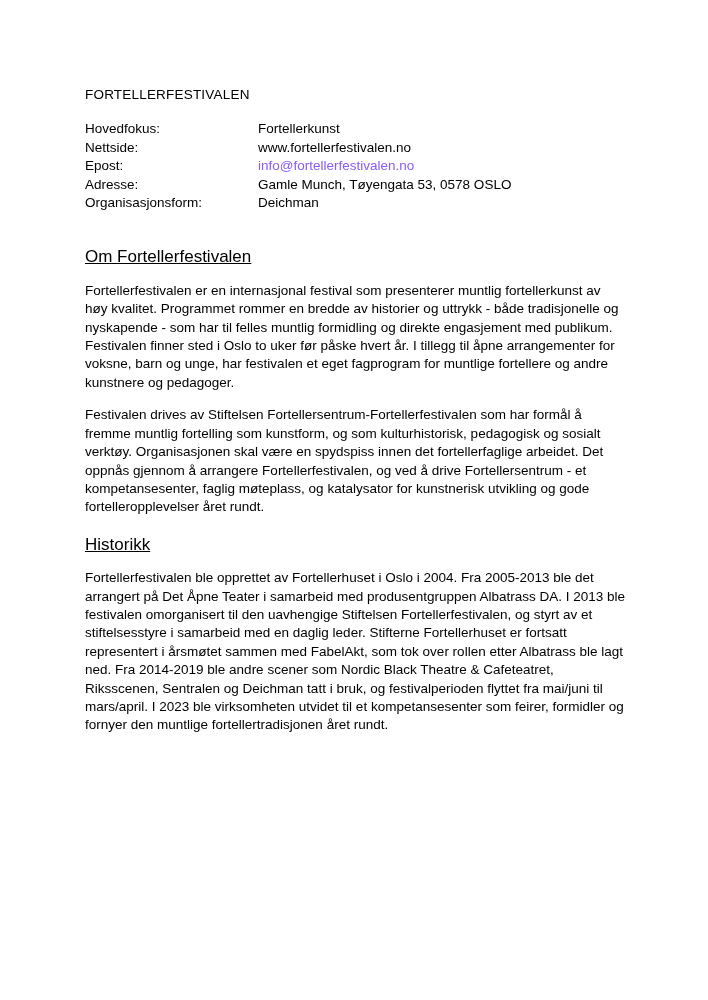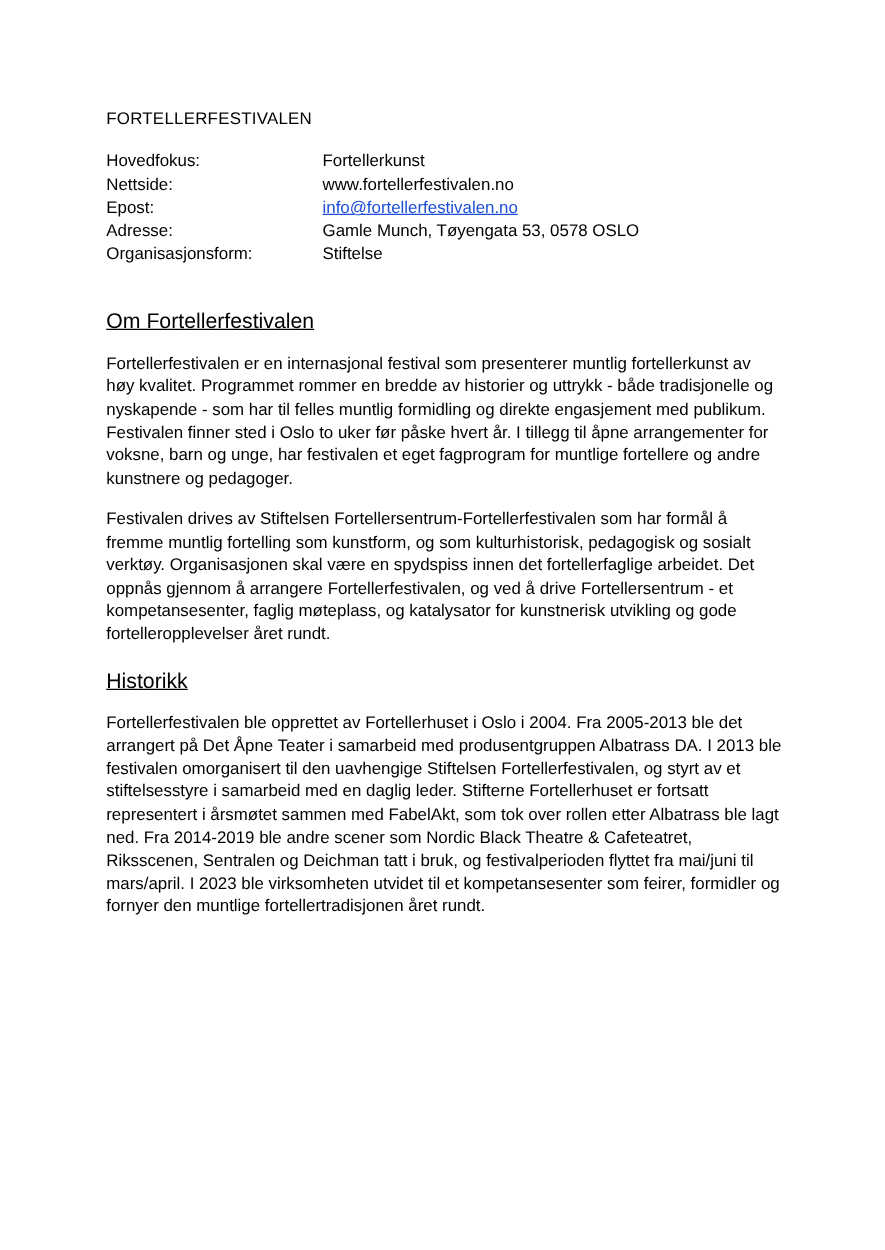--- a/index.html
+++ b/index.html
@@ -20,22 +20,21 @@
     margin: 0 0 16px 0;
     font-size: 13.5px;
     font-weight: 400;
     letter-spacing: 0.2px;
   }
   .info-block { margin: 0 0 36px 0; }
   .info-row { display: flex; }
   .info-label { width: 173px; flex: none; }
   .info-value { flex: 1; }
   .email-link {
-    color: #1d4ed8;
-    text-decoration: underline;
+    color: #8b5cf6;
     cursor: pointer;
   }
   .section-heading {
     font-size: 17px;
     font-weight: 400;
     text-decoration: underline;
     margin: 0 0 15px 0;
   }
   .section-heading.historikk { margin-top: 19px; }
   .para { margin: 0 0 14px 0; }
@@ -61,21 +60,21 @@
       <span class="info-value">
         <a class="email-link">info@fortellerfestivalen.no</a>
       </span>
     </div>
     <div class="info-row">
       <span class="info-label">Adresse:</span>
       <span class="info-value">Gamle Munch, Tøyengata 53, 0578 OSLO</span>
     </div>
     <div class="info-row">
       <span class="info-label">Organisasjonsform:</span>
-      <span class="info-value">Stiftelse</span>
+      <span class="info-value">Deichman</span>
     </div>
   </div>
 
   <div class="section-heading">Om Fortellerfestivalen</div>
 
   <p class="para">Fortellerfestivalen er en internasjonal festival som presenterer muntlig fortellerkunst av høy kvalitet. Programmet rommer en bredde av historier og uttrykk - både tradisjonelle og nyskapende - som har til felles muntlig formidling og direkte engasjement med publikum. Festivalen finner sted i Oslo to uker før påske hvert år. I tillegg til åpne arrangementer for voksne, barn og unge, har festivalen et eget fagprogram for muntlige fortellere og andre kunstnere og pedagoger.</p>
 
   <p class="para">Festivalen drives av Stiftelsen Fortellersentrum-Fortellerfestivalen som har formål å fremme muntlig fortelling som kunstform, og som kulturhistorisk, pedagogisk og sosialt verktøy. Organisasjonen skal være en spydspiss innen det fortellerfaglige arbeidet. Det oppnås gjennom å arrangere Fortellerfestivalen, og ved å drive Fortellersentrum - et kompetansesenter, faglig møteplass, og katalysator for kunstnerisk utvikling og gode fortelleropplevelser året rundt.</p>
 
   <div class="section-heading historikk">Historikk</div>

